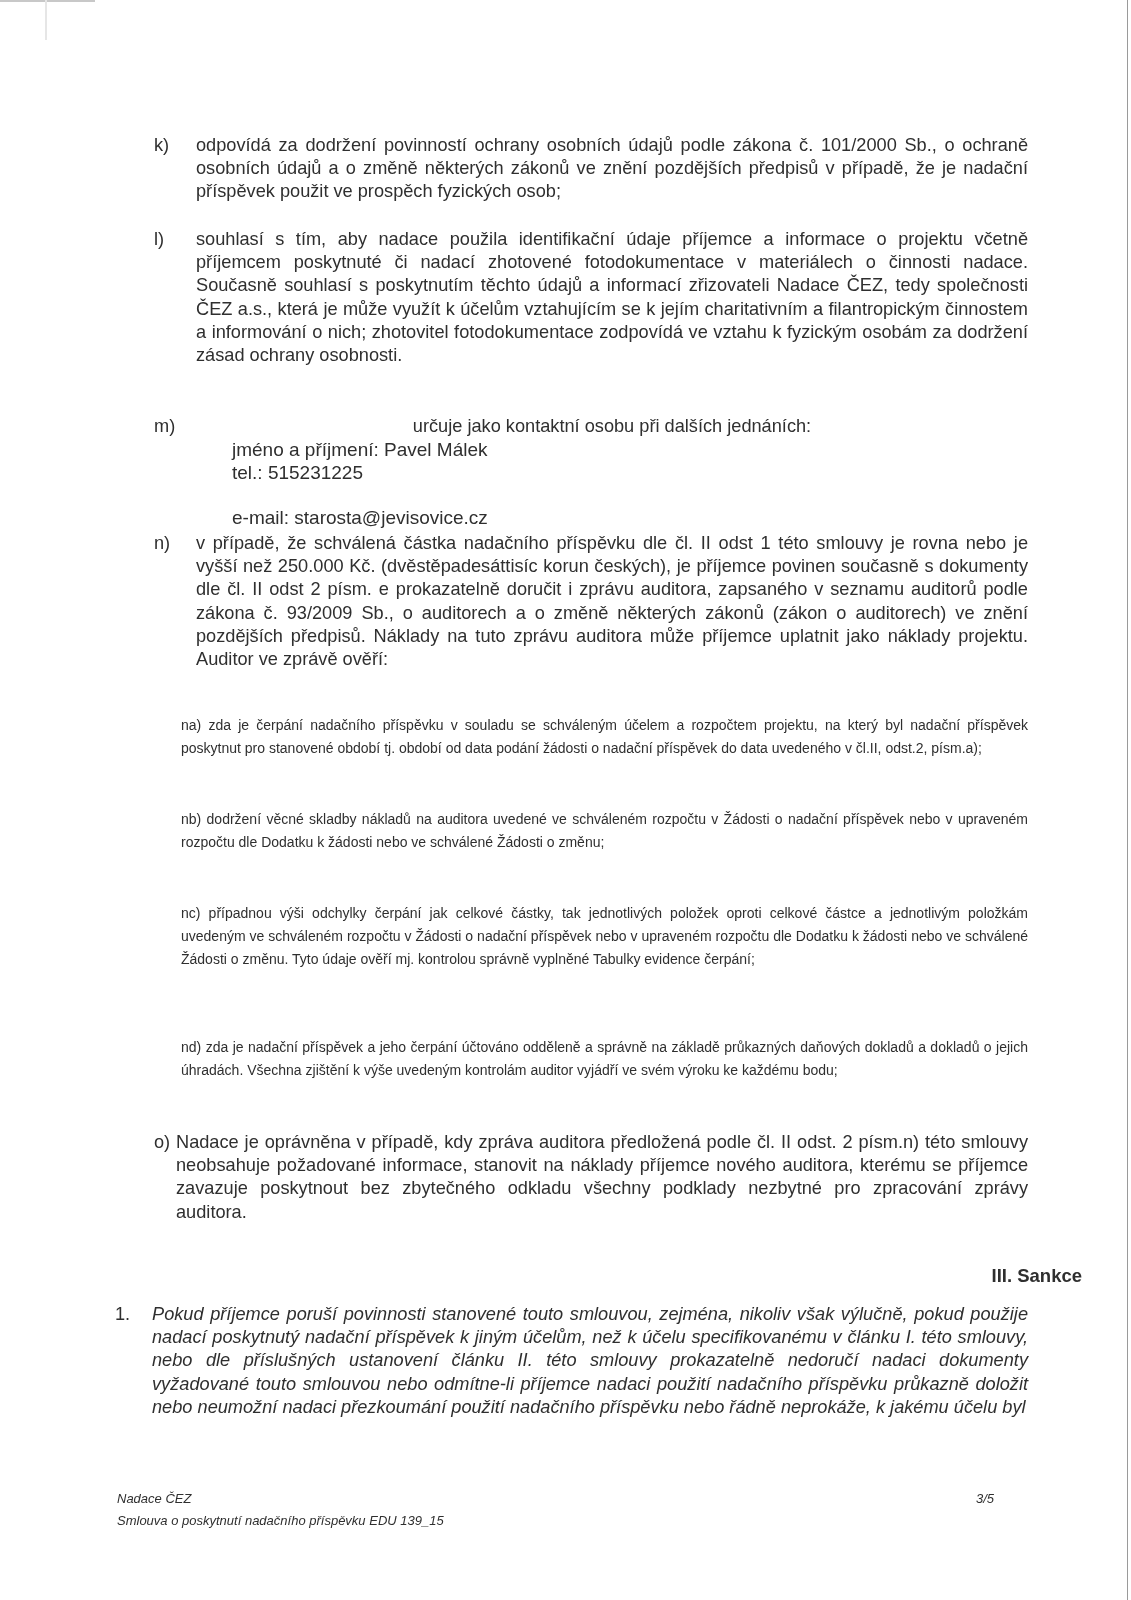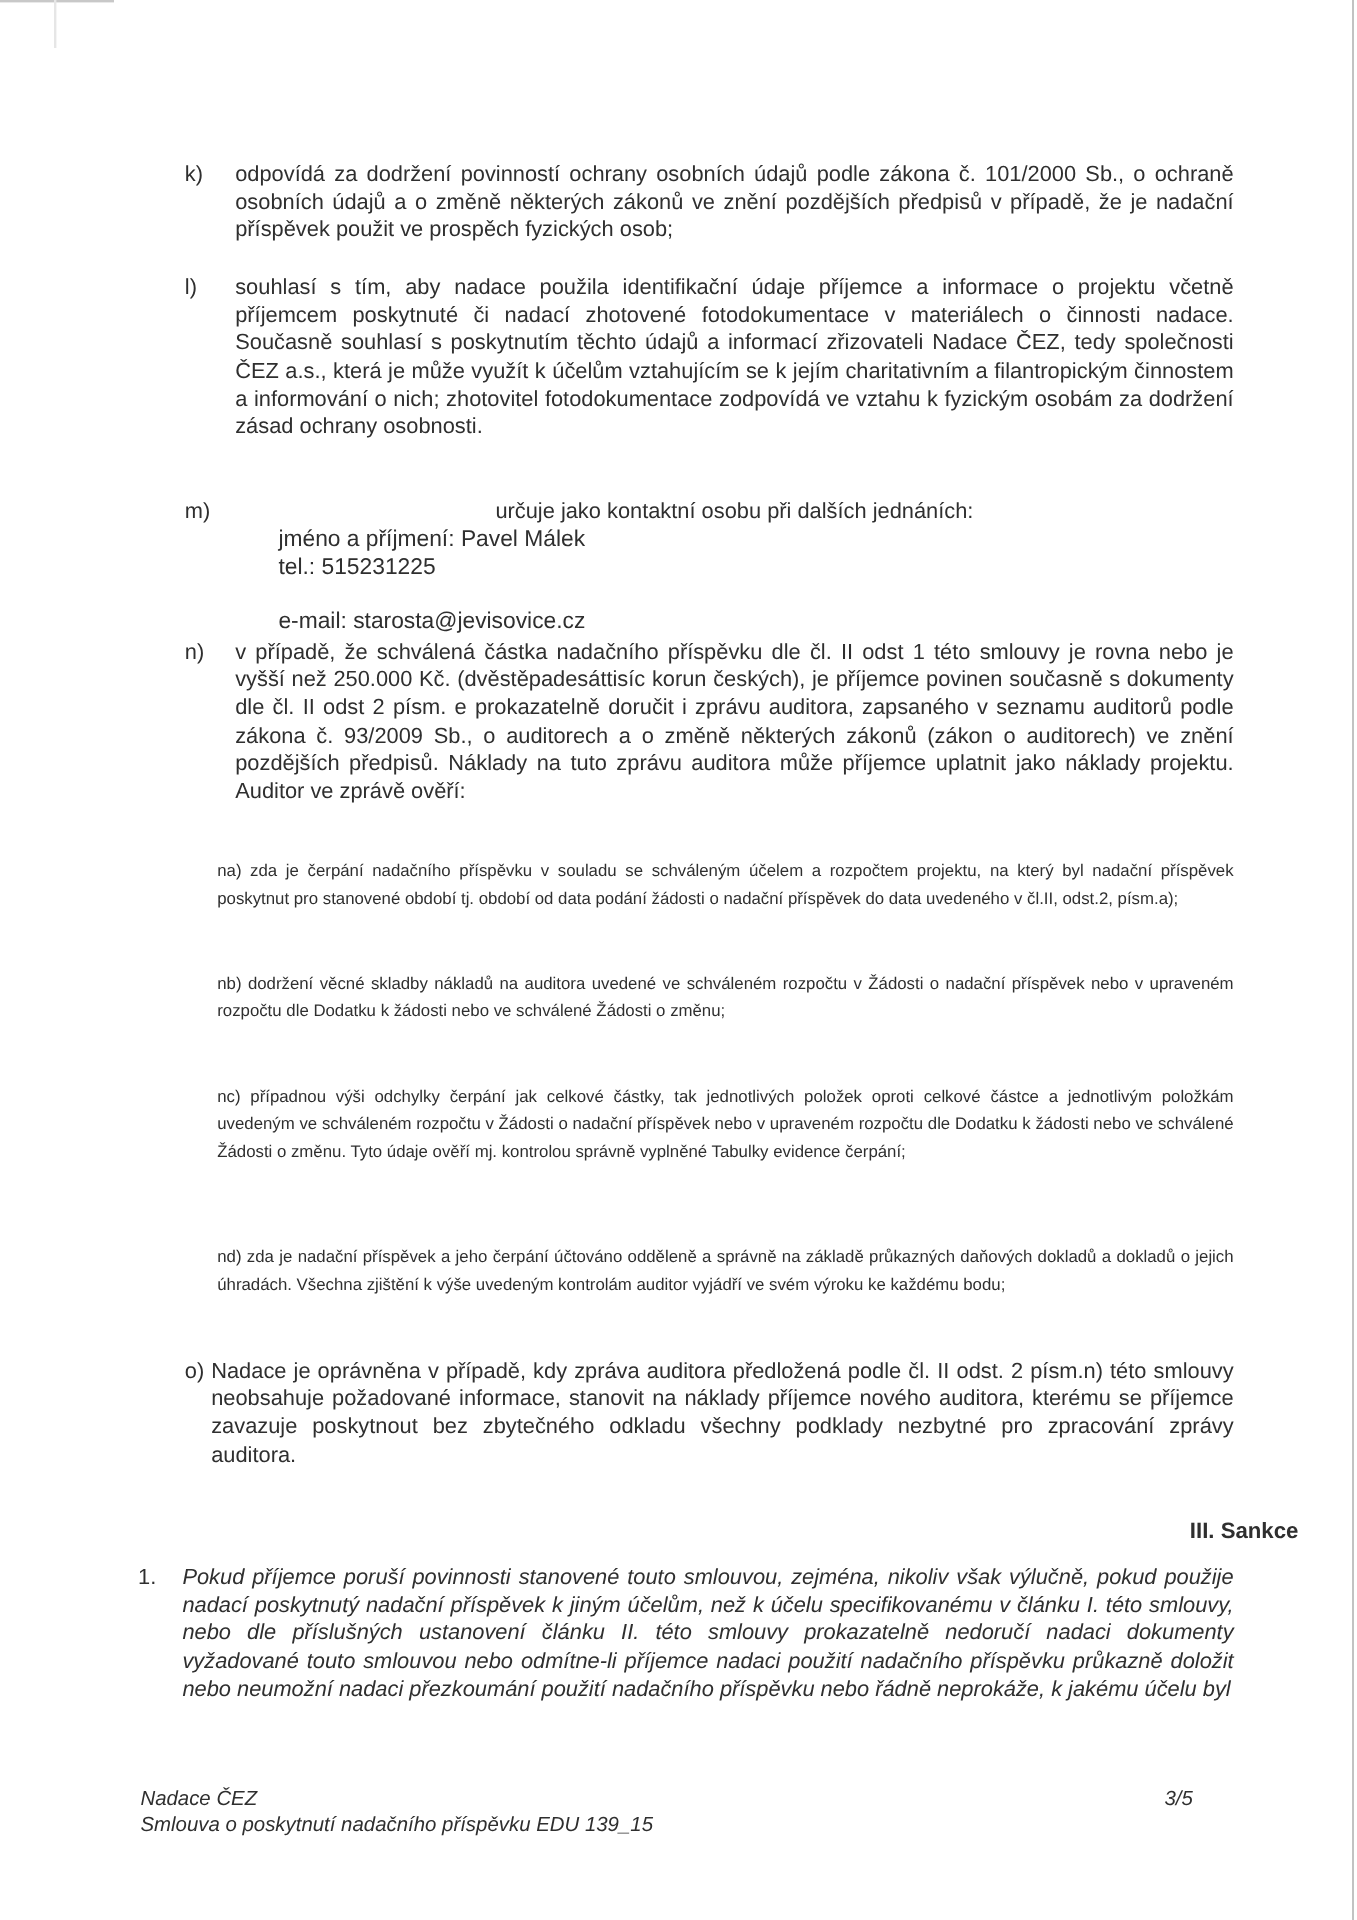--- a/index.html
+++ b/index.html
@@ -75,21 +75,21 @@
       line-height: 23.2px;
     }
     .num-item .lbl { position: absolute; left: 0; top: 0; }
     .num-item .body { margin-left: 37px; text-align: justify; font-style: italic; }
     .footer {
       position: absolute;
       left: 117px;
       top: 1488px;
       width: 877px;
       font-style: italic;
-      font-size: 17px;
+      font-size: 13px;
       line-height: 22px;
     }
     .footer .page-num {
       position: absolute; right: 0; top: 0;
     }
   </style>
 </head>
 <body>
 
 <div class="scan-edge-top"></div>

